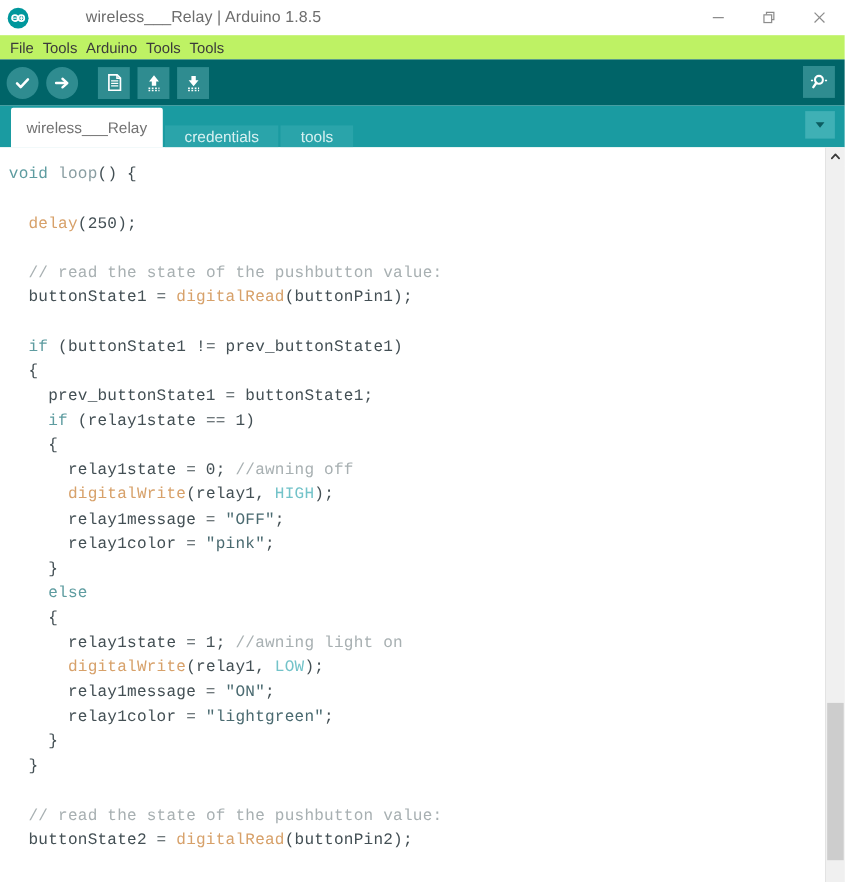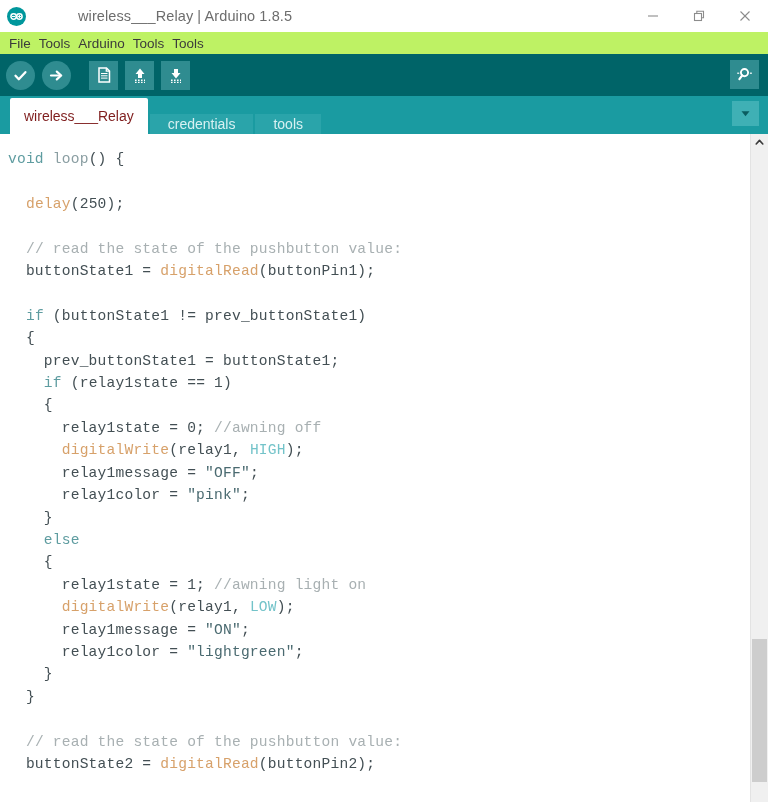--- a/index.html
+++ b/index.html
@@ -155,21 +155,21 @@
     font-family: "Liberation Sans", sans-serif;
     color: #d8f1f2;
     background: #2aa4aa;
     margin-right: 2px;
     cursor: pointer;
     white-space: nowrap;
     box-sizing: border-box;
   }
   .tab.active {
     background: #ffffff;
-    color: #7f1d1d;
+    color: #737373;
     height: 36px;
     border-top-left-radius: 2px;
     border-top-right-radius: 2px;
     padding: 0 14px;
   }
   .tab-menu-btn {
     position: absolute;
     right: 9px;
     top: 5px;
     width: 27px;

